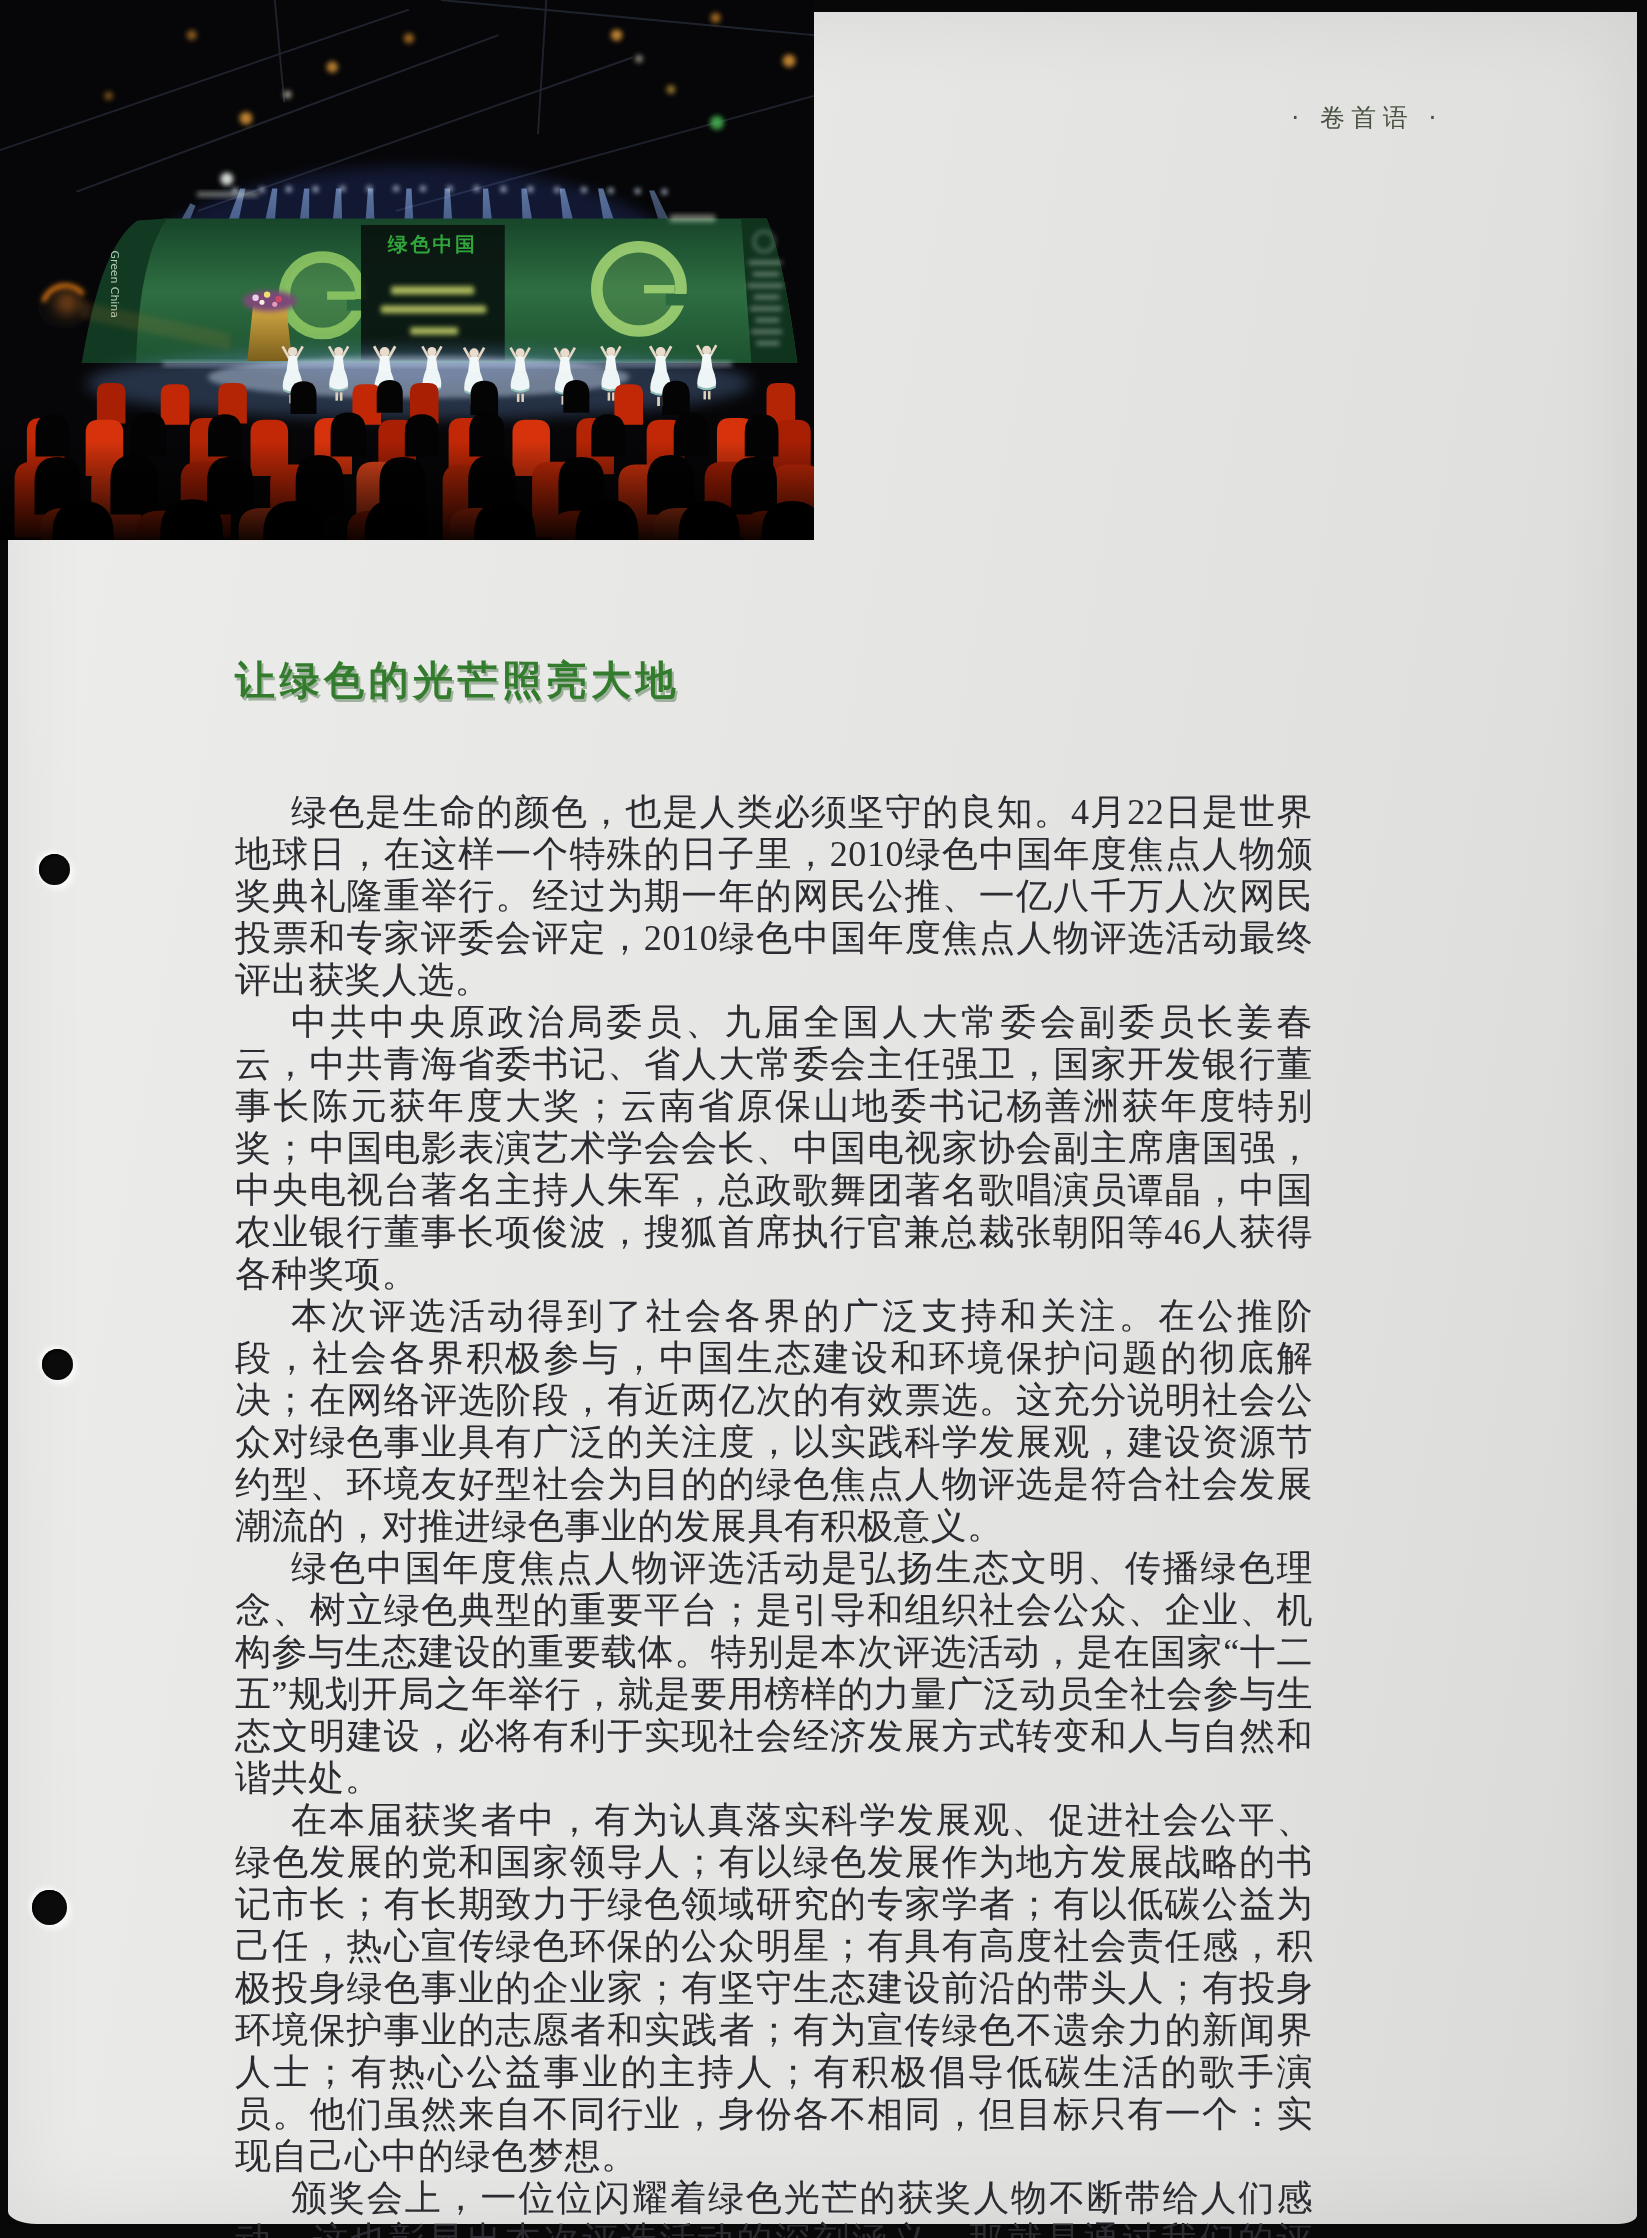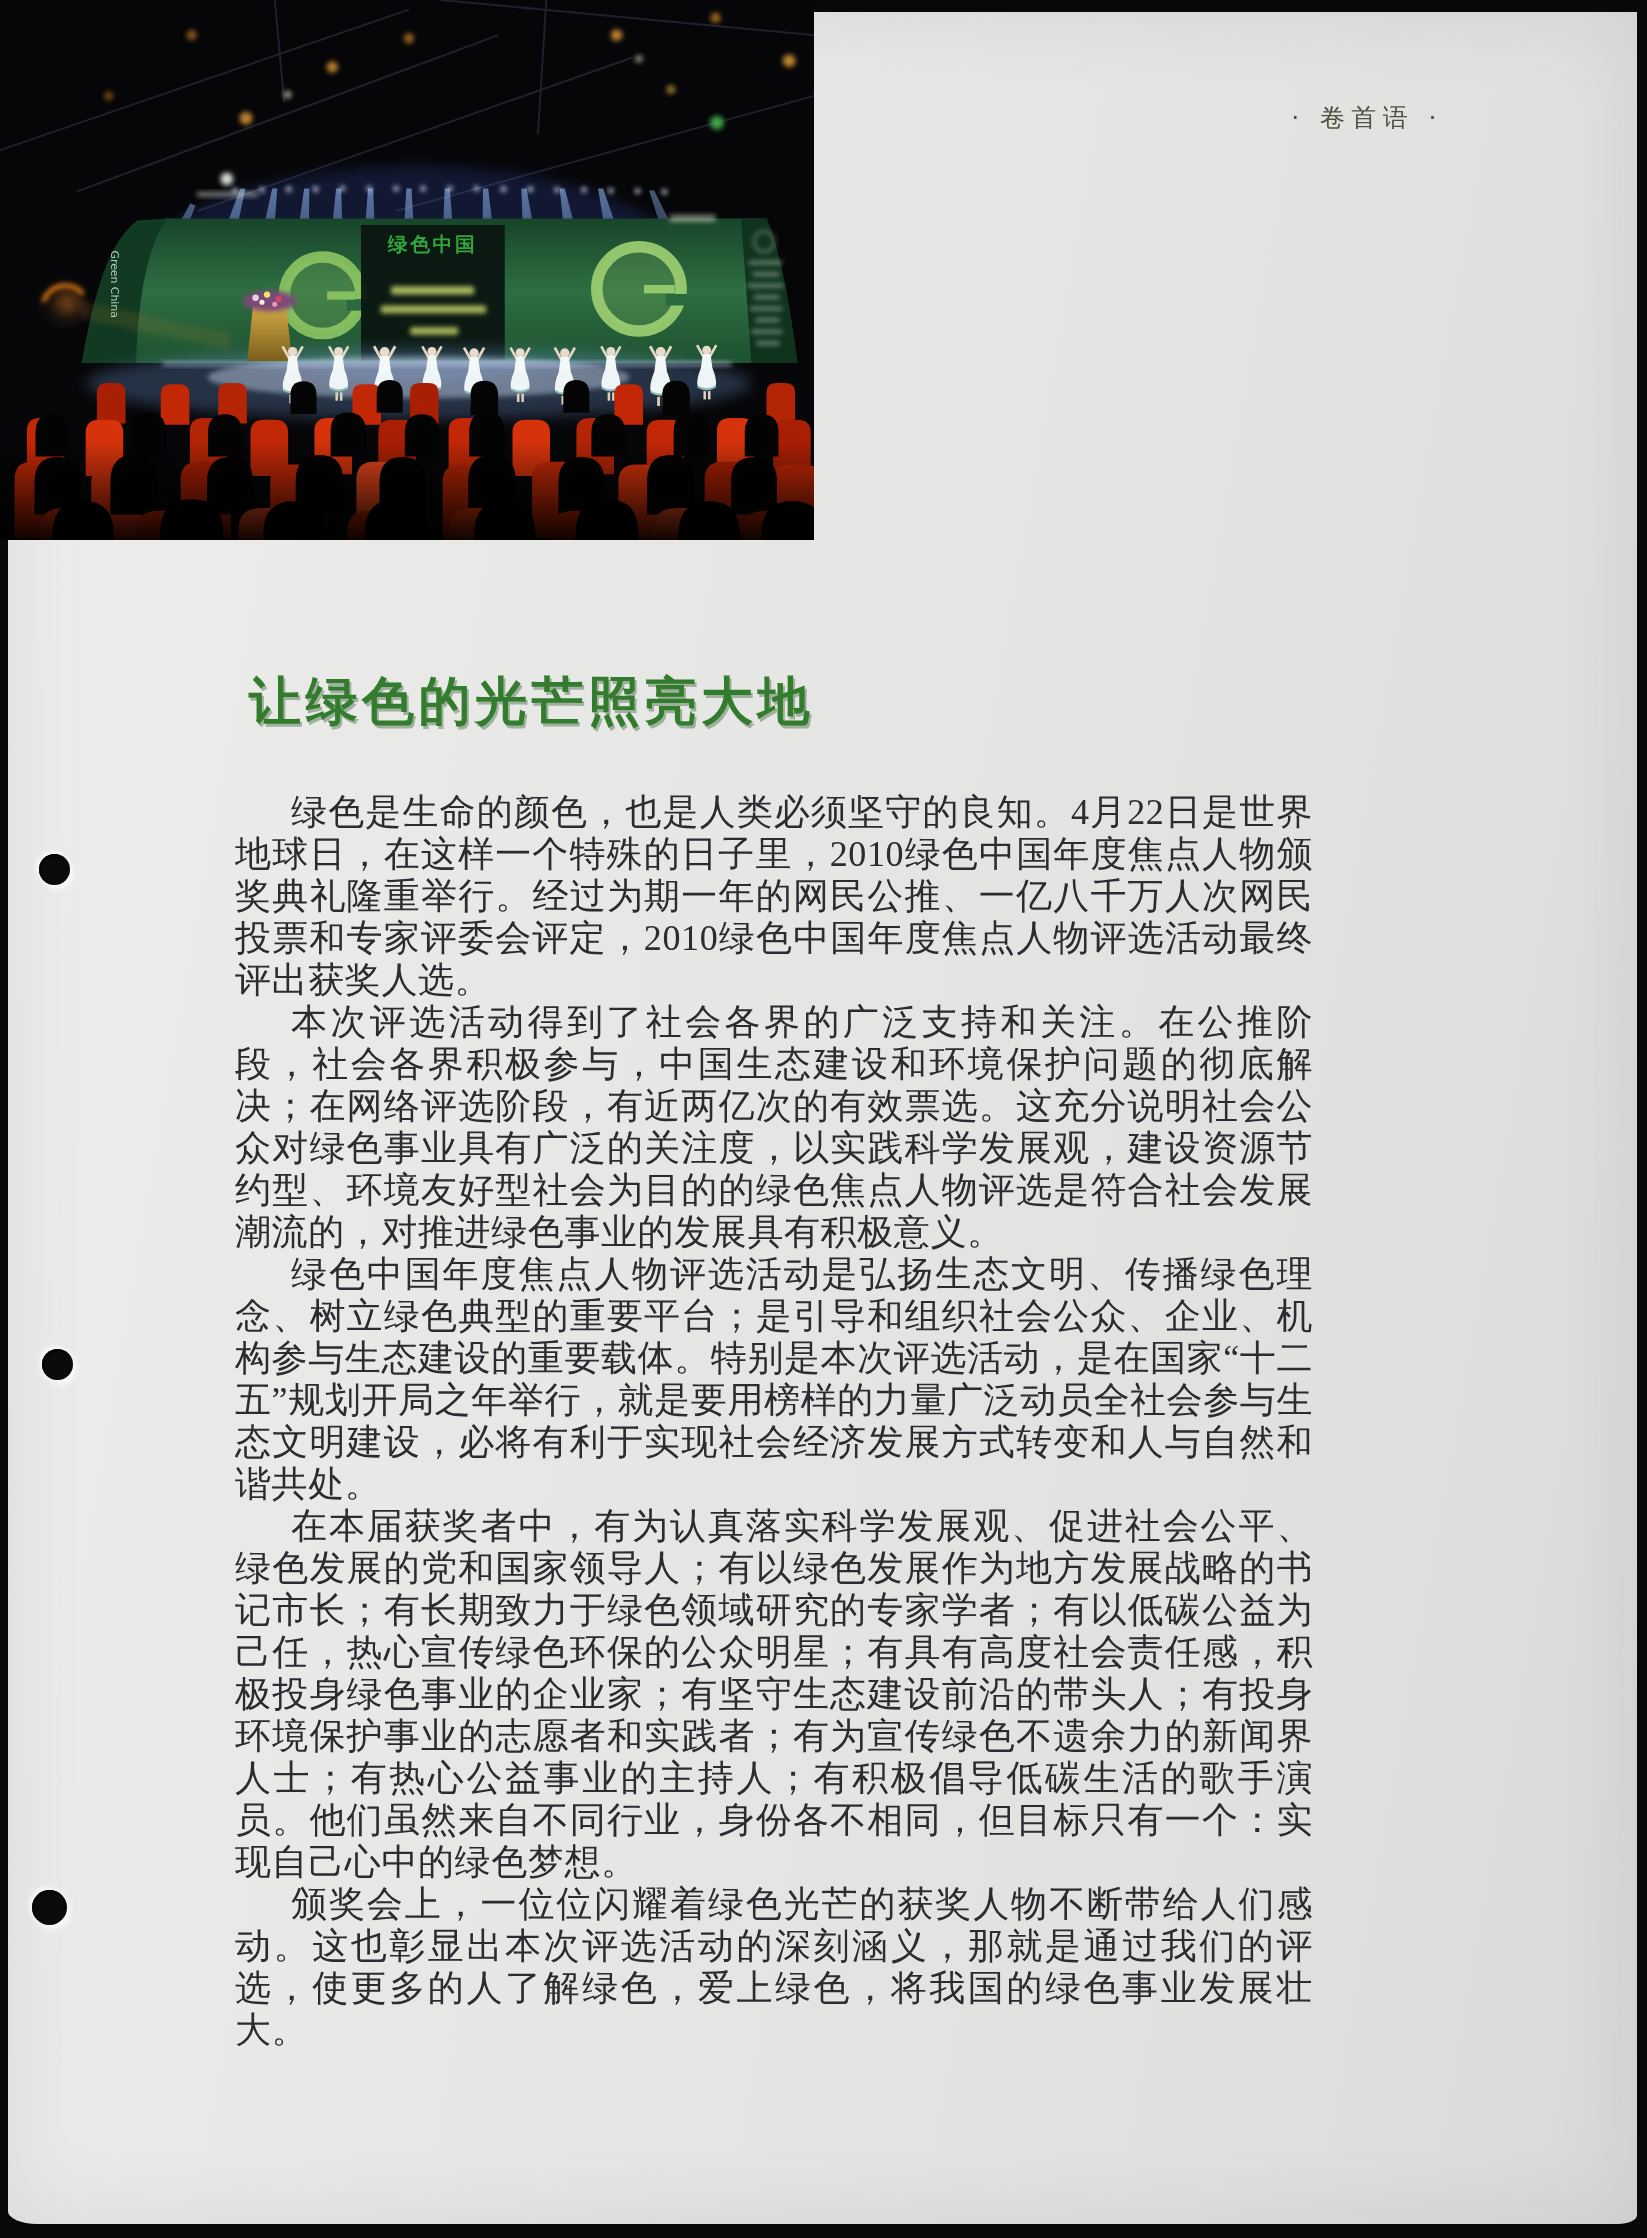--- a/index.html
+++ b/index.html
@@ -20,23 +20,23 @@
     border-bottom-left-radius:29px 12.8px;
     border-bottom-right-radius:19px 9px;
   }
   .photo{position:absolute;left:0;top:0;width:814px;height:540px;z-index:2;display:block;}
   .section-label{
     position:absolute;z-index:3;left:1169px;top:101px;width:396px;
     text-align:center;font-family:"DejaVu Sans","Liberation Sans",sans-serif;
     font-size:25px;letter-spacing:6.4px;color:#4b5443;font-weight:500;
   }
   .page-title{
-    position:absolute;z-index:3;left:235px;top:653px;margin:14px;
+    position:absolute;z-index:3;left:235px;top:653px;margin:0;
     font-family:"DejaVu Sans","Liberation Sans",sans-serif;
-    font-size:52px;font-weight:700;letter-spacing:4.5px;color:#347c2d;
+    font-size:40px;font-weight:700;letter-spacing:4.5px;color:#347c2d;
     text-shadow:1.9px 2.6px 0 rgba(22,74,24,0.35);
   }
   .article-body{
     position:absolute;z-index:3;left:235px;top:791px;width:1078px;
     font-size:36px;line-height:42px;color:#2b2b31;text-align:justify;
     letter-spacing:0.6px;
   }
   .article-body p{margin:0;text-indent:56px;}
   .hole{
     position:absolute;z-index:4;border-radius:50%;background:#0b0b0b;
@@ -329,20 +329,21 @@
     <rect x="0" y="690" width="1274" height="155" fill="url(#fadeBlack)"></rect>
   </g>
 </svg>
 
 <div class="section-label">· 卷首语 ·</div>
 
 <h1 class="page-title">让绿色的光芒照亮大地</h1>
 
 <div class="article-body" id="paragraphs">
     <p>绿色是生命的颜色，也是人类必须坚守的良知。4月22日是世界地球日，在这样一个特殊的日子里，2010绿色中国年度焦点人物颁奖典礼隆重举行。经过为期一年的网民公推、一亿八千万人次网民投票和专家评委会评定，2010绿色中国年度焦点人物评选活动最终评出获奖人选。</p>
+    <p>中共中央原政治局委员、九届全国人大常委会副委员长姜春云，中共青海省委书记、省人大常委会主任强卫，国家开发银行董事长陈元获年度大奖；云南省原保山地委书记杨善洲获年度特别奖；中国电影表演艺术学会会长、中国电视家协会副主席唐国强，中央电视台著名主持人朱军，总政歌舞团著名歌唱演员谭晶，中国农业银行董事长项俊波，搜狐首席执行官兼总裁张朝阳等46人获得各种奖项。</p>
     <p>本次评选活动得到了社会各界的广泛支持和关注。在公推阶段，社会各界积极参与，中国生态建设和环境保护问题的彻底解决；在网络评选阶段，有近两亿次的有效票选。这充分说明社会公众对绿色事业具有广泛的关注度，以实践科学发展观，建设资源节约型、环境友好型社会为目的的绿色焦点人物评选是符合社会发展潮流的，对推进绿色事业的发展具有积极意义。</p>
     <p>绿色中国年度焦点人物评选活动是弘扬生态文明、传播绿色理念、树立绿色典型的重要平台；是引导和组织社会公众、企业、机构参与生态建设的重要载体。特别是本次评选活动，是在国家“十二五”规划开局之年举行，就是要用榜样的力量广泛动员全社会参与生态文明建设，必将有利于实现社会经济发展方式转变和人与自然和谐共处。</p>
     <p>在本届获奖者中，有为认真落实科学发展观、促进社会公平、绿色发展的党和国家领导人；有以绿色发展作为地方发展战略的书记市长；有长期致力于绿色领域研究的专家学者；有以低碳公益为己任，热心宣传绿色环保的公众明星；有具有高度社会责任感，积极投身绿色事业的企业家；有坚守生态建设前沿的带头人；有投身环境保护事业的志愿者和实践者；有为宣传绿色不遗余力的新闻界人士；有热心公益事业的主持人；有积极倡导低碳生活的歌手演员。他们虽然来自不同行业，身份各不相同，但目标只有一个：实现自己心中的绿色梦想。</p>
     <p>颁奖会上，一位位闪耀着绿色光芒的获奖人物不断带给人们感动。这也彰显出本次评选活动的深刻涵义，那就是通过我们的评选，使更多的人了解绿色，爱上绿色，将我国的绿色事业发展壮大。</p>
   </div>
 
 <div class="hole hole-1"></div>
 <div class="hole hole-2"></div>
 <div class="hole hole-3"></div>
 

